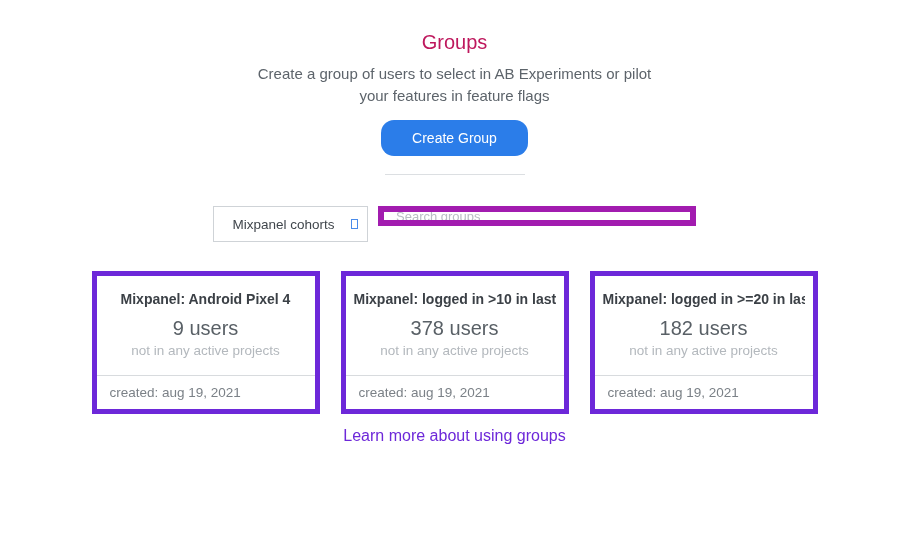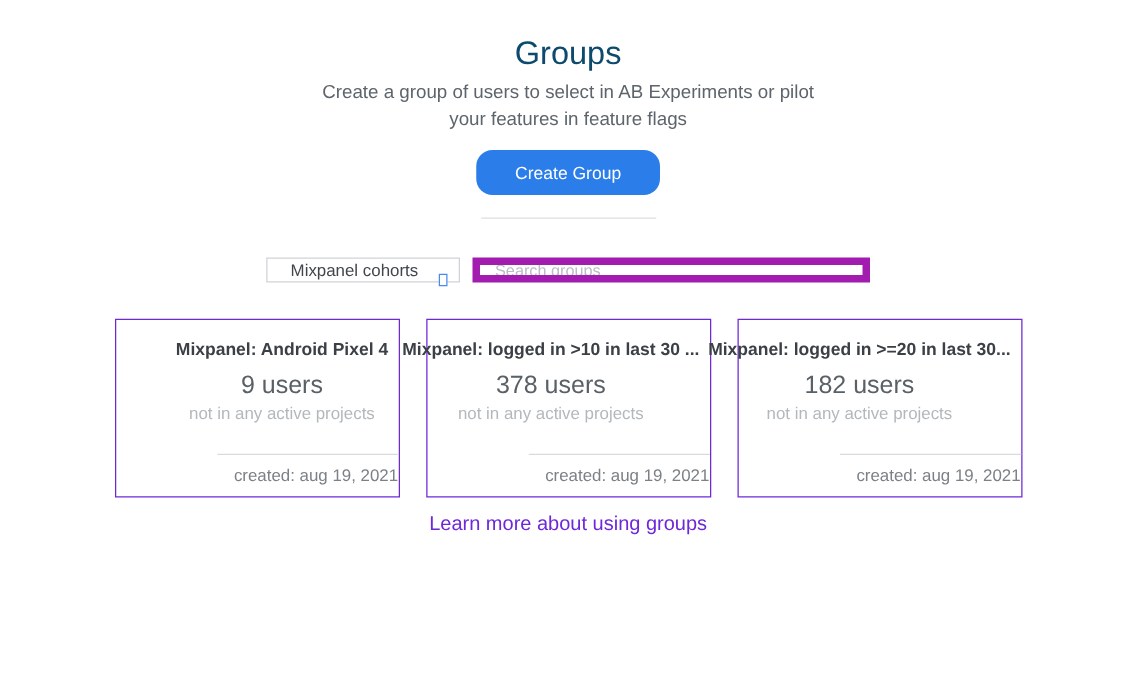--- a/index.html
+++ b/index.html
@@ -13,23 +13,23 @@
     height: 558px;
     background: #ffffff;
     margin: 0 auto;
     overflow: hidden;
   }
 
   
   .page-title {
     padding-top: 26px;
     text-align: center;
-    font-size: 26px;
+    font-size: 20px;
     font-weight: 400;
-    color: #0c4a6e;
+    color: #be185d;
     line-height: 32px;
   }
   .page-subtitle {
     margin: 5px auto 0;
     max-width: 400px;
     text-align: center;
     font-size: 15px;
     line-height: 22px;
     color: #5d646b;
   }
@@ -57,21 +57,21 @@
   
   .controls {
     margin-top: 31px;
     display: flex;
     justify-content: center;
     gap: 10px;
   }
   .dropdown {
     position: relative;
     width: 155px;
-    height: 20px;
+    height: 36px;
     border: 1px solid #cfd3d7;
     background: #ffffff;
     display: flex;
     align-items: center;
     justify-content: center;
     font-size: 13.5px;
     color: #40464c;
     cursor: pointer;
   }
   .dropdown-label { padding-right: 14px; }
@@ -99,26 +99,25 @@
   
   .cards {
     margin-top: 29px;
     display: flex;
     justify-content: center;
     gap: 21px;
   }
   .card {
     width: 228px;
     height: 143px;
-    border: 1px solid #6d28d9;
+    border: 5px solid #6d28d9;
     background: #ffffff;
     display: flex;
     flex-direction: column;
     cursor: pointer;
-    align-items: flex-end;
   }
   .card-body {
     flex: 1;
     text-align: center;
     padding: 14px 8px 0;
     overflow: hidden;
   }
   .card-title {
     font-size: 14px;
     font-weight: bold;

